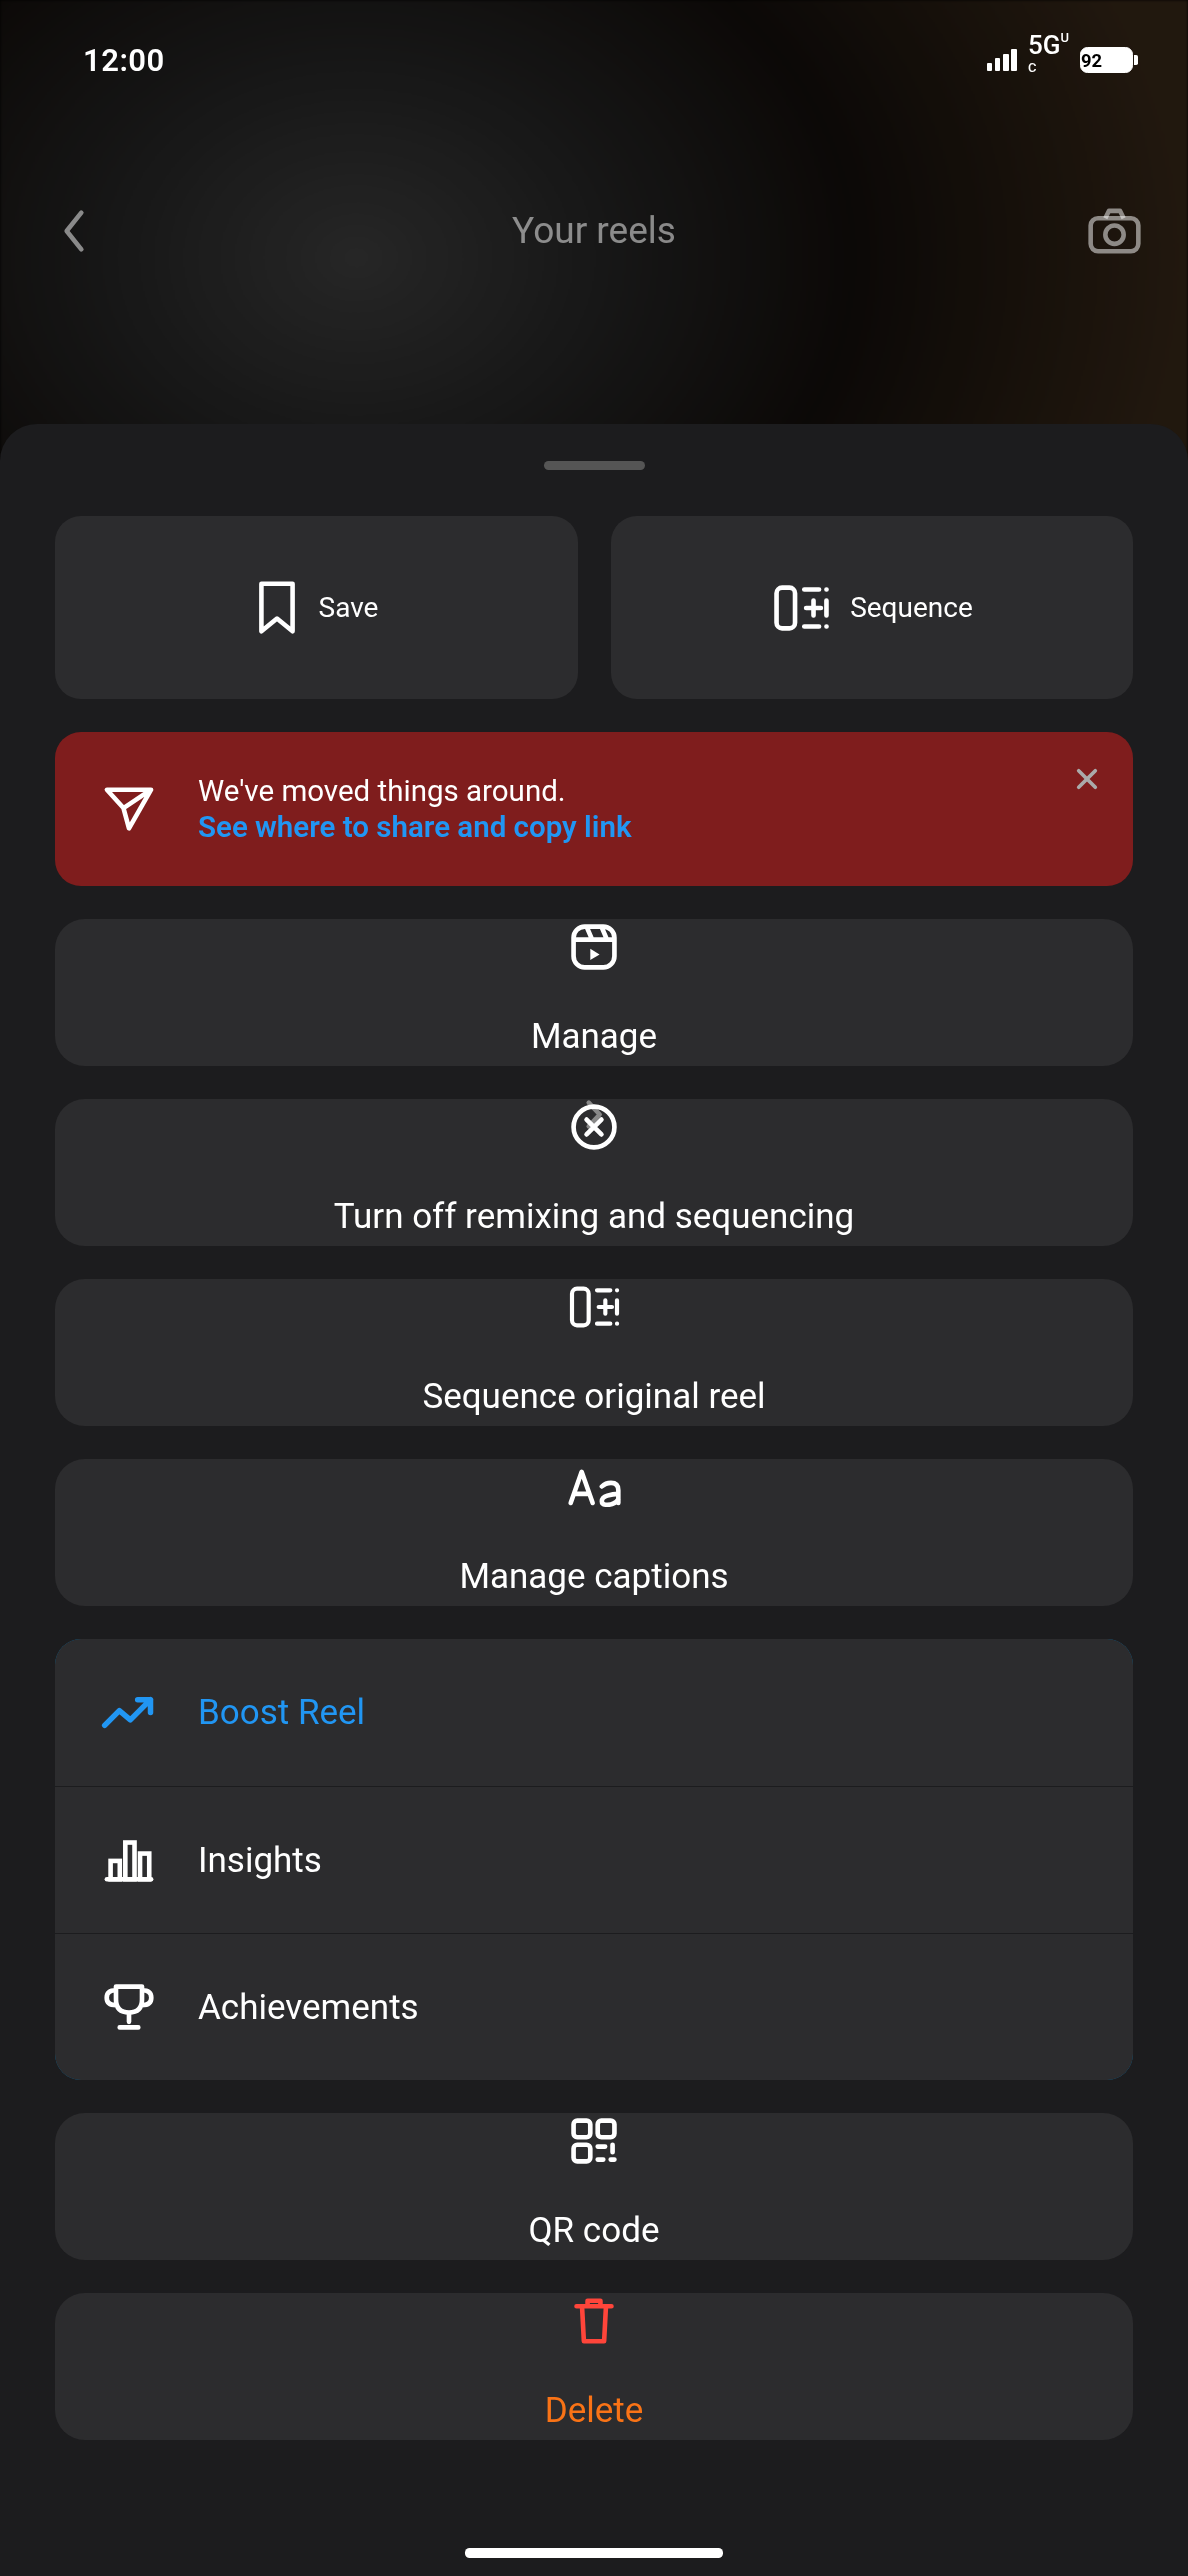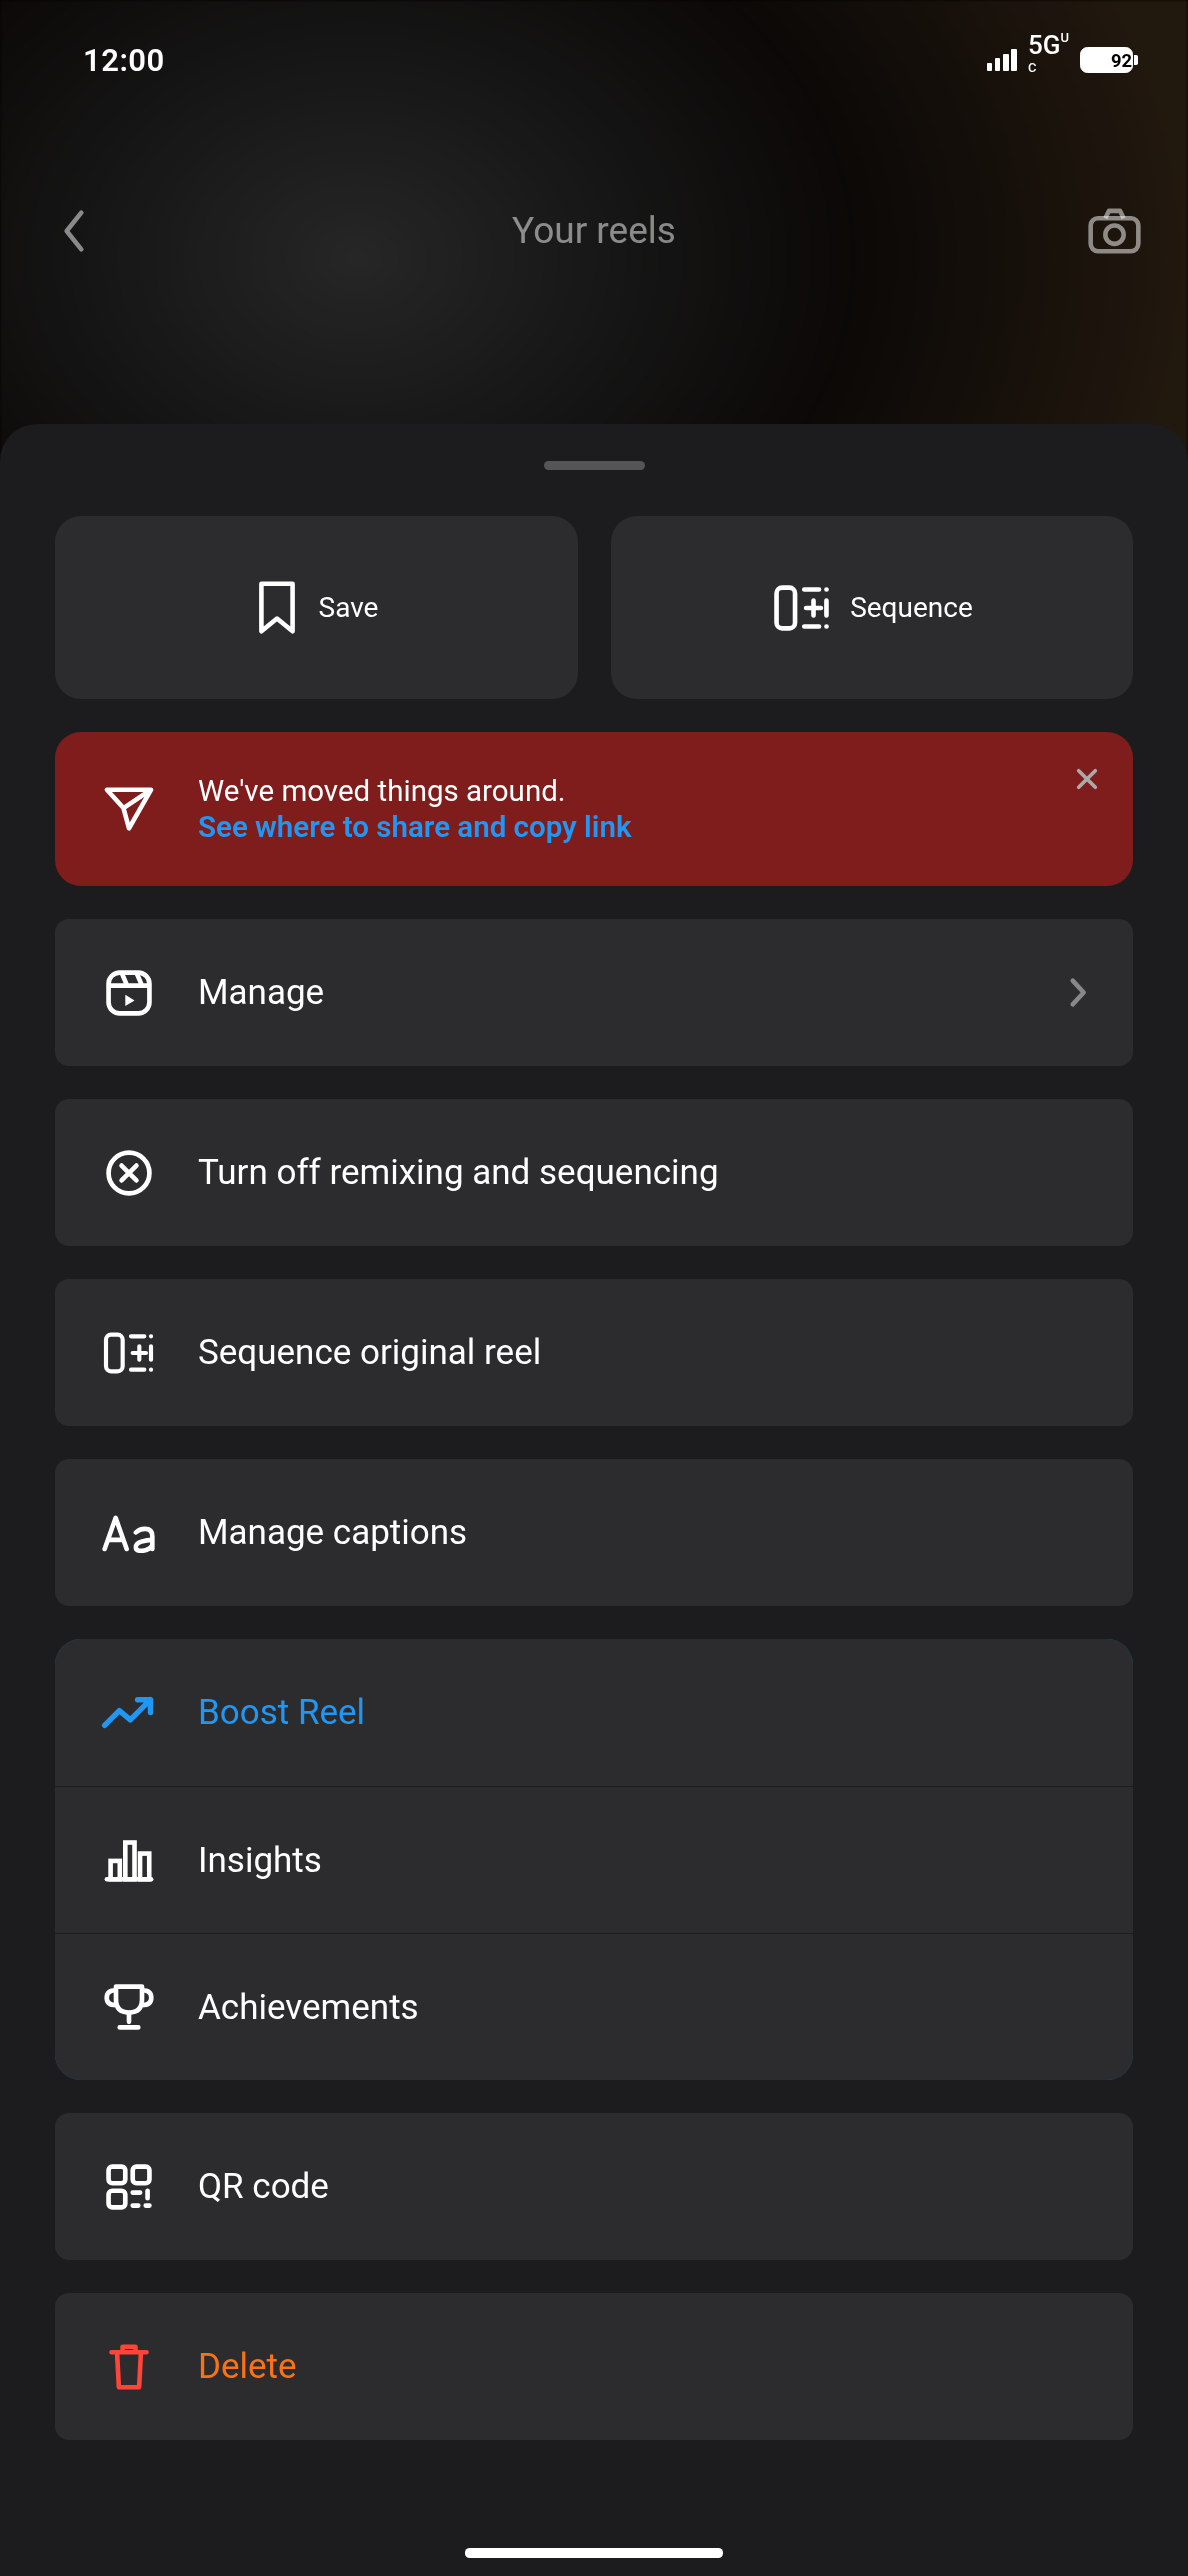--- a/index.html
+++ b/index.html
@@ -65,21 +65,21 @@
       font-size: 26px;
       font-weight: 500;
     }
     .battery {
       width: 53px;
       height: 26px;
       border: 1.8px solid #fff;
       border-radius: 7.4px;
       display:flex;
       align-items:center;
-      justify-content:flex-end;
+      justify-content:flex-start;
       position: relative;
       background: #fff;
     }
     .battery::after {
       content:'';
       position:absolute;
       right:-5.5px;
       top:7.4px;
       width:3.7px;
       height:9.2px;
@@ -215,22 +215,23 @@
       padding: 0 46px;
       height: 147px;
       display: flex;
       align-items: center;
       gap: 42px;
     }
     .menu-group .menu-item + .menu-item {
       border-top: 0.9px solid #1c1c1e;
     }
     .menu-item.single {
-      border-radius: 14px;
+      border-radius: 30px;
       margin-bottom: 33px;
+      flex-direction: column;
     }
     .menu-icon {
       width: 55px;
       height: 55px;
       display:flex;
       align-items:center;
       justify-content:center;
       flex-shrink:0;
     }
     .menu-label {

